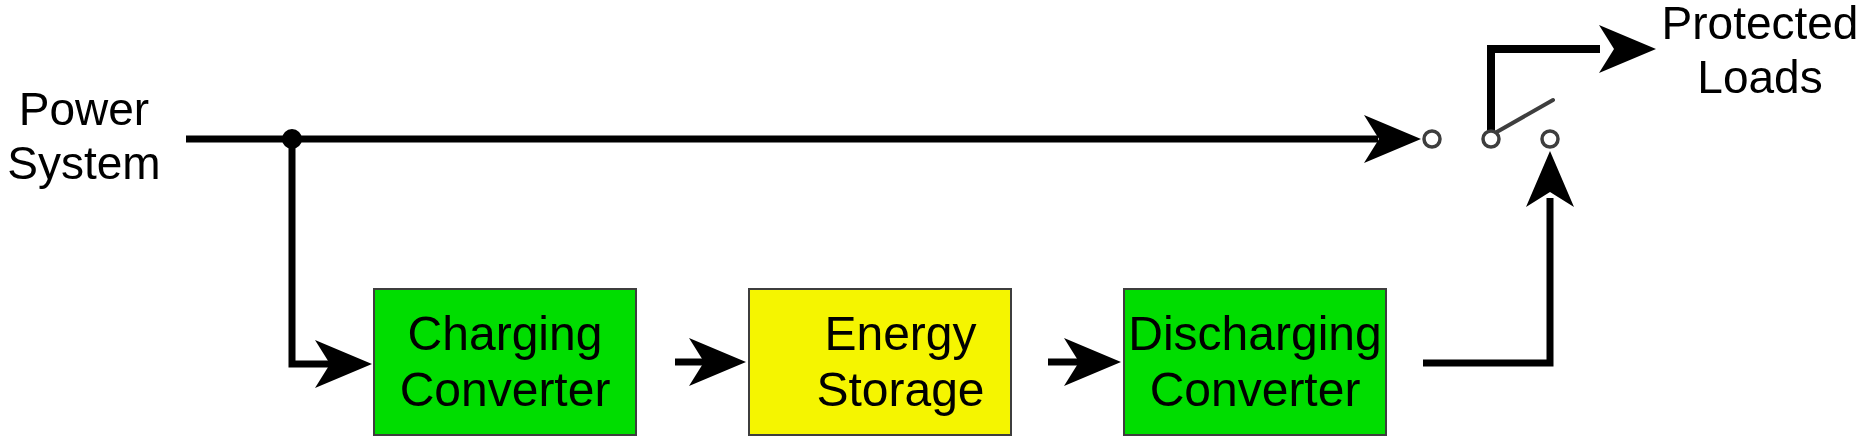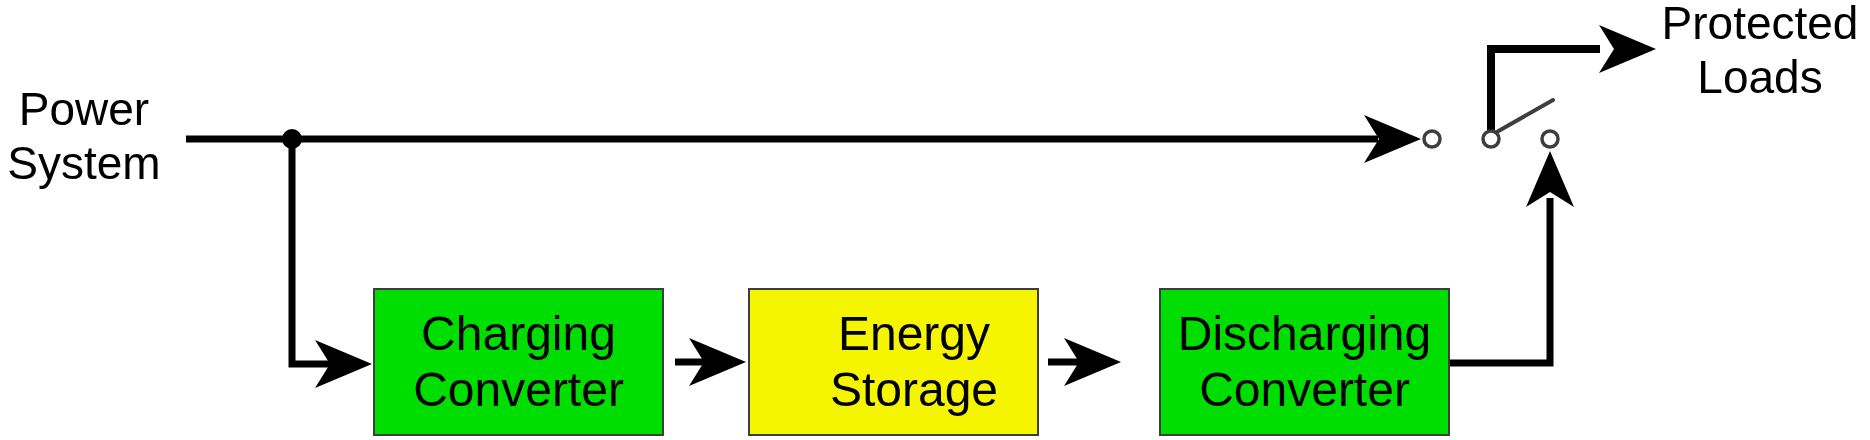--- a/index.html
+++ b/index.html
@@ -23,38 +23,38 @@
   .ext-label {
     position: absolute;
     color: #000000;
     font-size: 46px;
     line-height: 54px;
     text-align: center;
     white-space: normal;
   }
   .node-box {
     position: absolute;
-    width: 291px;
+    width: 264px;
     height: 148px;
     border: 2px solid #3e3e3e;
     box-sizing: border-box;
     display: flex;
     align-items: center;
     justify-content: center;
     text-align: center;
     color: #000000;
     font-size: 48px;
     line-height: 56px;
     padding: 0 2px;
   }
   #power-system-label   { left: -2px;   top: 82px;  width: 172px; }
   #protected-loads-label{ left: 1650px; top: -4px;  width: 220px; }
   #charging-box         { left: 373px;  top: 288px; }
   #energy-box           { left: 748px;  top: 288px; padding-left: 43px; }
-  #discharging-box      { left: 1123px; top: 288px; margin-left: 36px; }
+  #discharging-box      { left: 1123px; top: 288px; }
 </style>
 </head>
 <body>
 
 <div id="canvas">
 
   <svg id="wires" viewBox="0 0 1870 440" xmlns="http://www.w3.org/2000/svg">
 
     <path d="M186,139 H1378" stroke="#000000" stroke-width="7" fill="none"></path>
     <polygon fill="#000000" points="1421,139 1364,115 1379,139 1364,163"></polygon>

